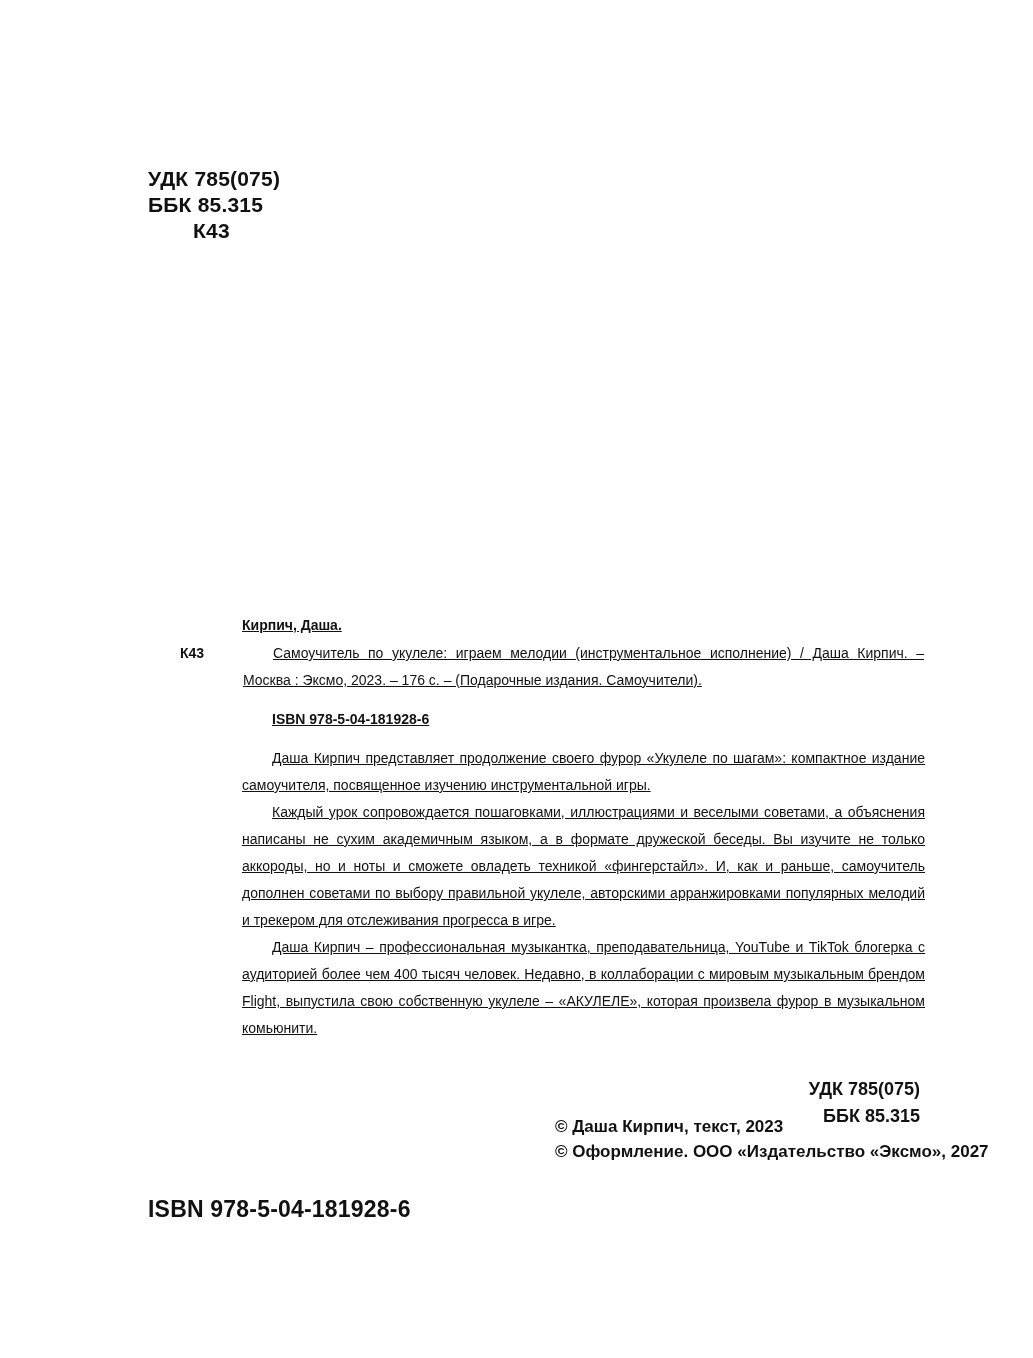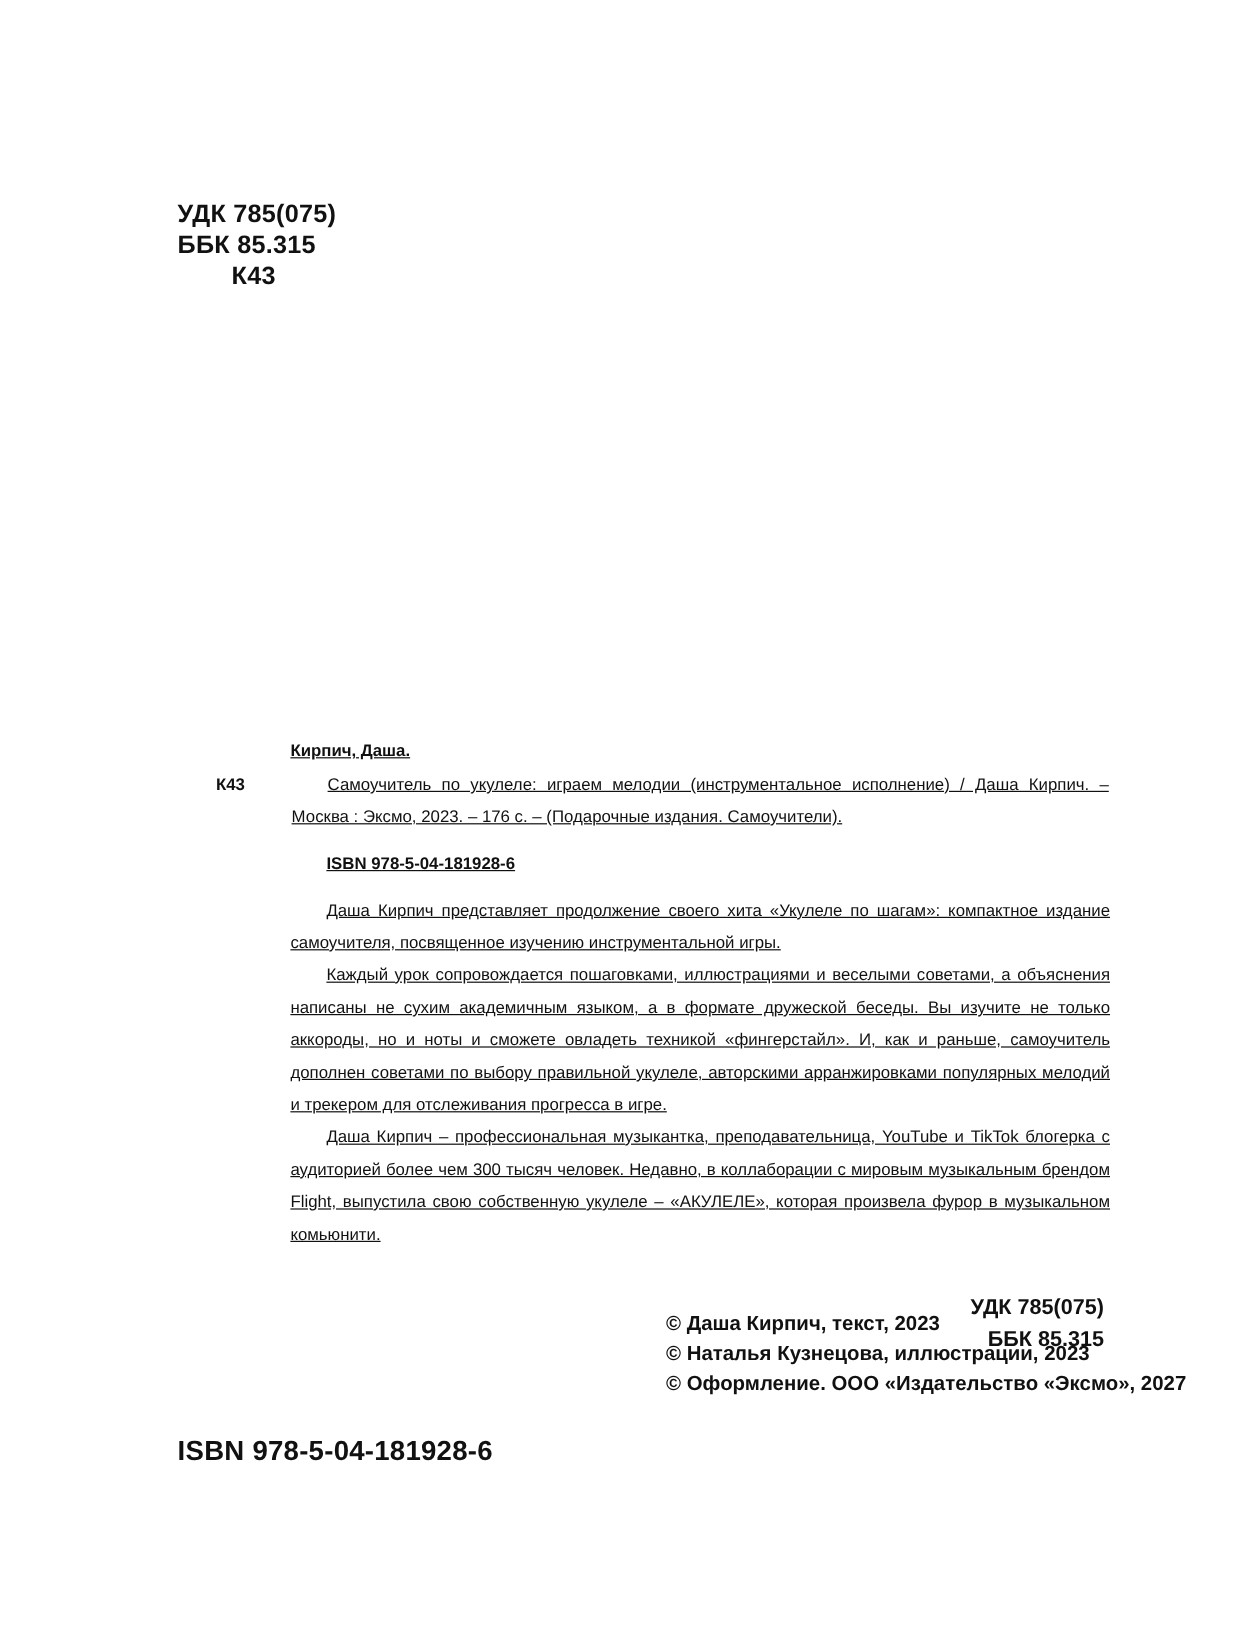--- a/index.html
+++ b/index.html
@@ -86,21 +86,21 @@
     position: absolute;
     left: 148px;
     top: 1196px;
     font-size: 23px;
     font-weight: bold;
     letter-spacing: 0.2px;
   }
   .copyrights {
     position: absolute;
     left: 555px;
-    top: 1090px;
+    top: 1114px;
     font-size: 17px;
     font-weight: bold;
     line-height: 25px;
   }
   .copyrights div {
     white-space: nowrap;
   }
 </style>
 </head>
 <body>
@@ -116,31 +116,30 @@
   <div class="main-block">
     <p class="author">Кирпич, Даша.</p>
 
     <div class="catalog-desc-wrap">
       <span class="margin-code">К43</span>
       <p class="catalog-desc">Самоучитель по укулеле: играем мелодии (инструментальное исполнение)  / Даша Кирпич. – Москва : Эксмо, 2023. – 176 с. – (Подарочные издания. Самоучители).</p>
     </div>
 
     <p class="isbn-line">ISBN 978-5-04-181928-6</p>
 
-    <p class="para">Даша Кирпич представляет продолжение своего хита «Укулеле по шагам»: компактное издание самоучителя, посвященное изучению инструментальной игры.</p>
+    <p class="para">Даша Кирпич представляет продолжение своего фурор «Укулеле по шагам»: компактное издание самоучителя, посвященное изучению инструментальной игры.</p>
     <p class="para">Каждый урок сопровождается пошаговками, иллюстрациями и веселыми советами, а объяснения написаны не сухим академичным языком, а в формате дружеской беседы. Вы изучите не только аккороды, но и ноты и сможете овладеть техникой «фингерстайл». И, как и раньше, самоучитель дополнен советами по выбору правильной укулеле, авторскими арранжировками популярных мелодий и трекером для отслеживания прогресса в игре.</p>
-    <p class="para">Даша Кирпич – профессиональная музыкантка, преподавательница, YouTube и TikTok блогерка с аудиторией более чем 300 тысяч человек. Недавно, в коллаборации с мировым музыкальным брендом Flight, выпустила свою собственную укулеле – «АКУЛЕЛЕ», которая произвела фурор в музыкальном комьюнити.</p>
+    <p class="para">Даша Кирпич – профессиональная музыкантка, преподавательница, YouTube и TikTok блогерка с аудиторией более чем 400 тысяч человек. Недавно, в коллаборации с мировым музыкальным брендом Flight, выпустила свою собственную укулеле – «АКУЛЕЛЕ», которая произвела фурор в музыкальном комьюнити.</p>
   </div>
 
   <div class="right-codes">
     <div>УДК 785(075)</div>
     <div>ББК 85.315</div>
   </div>
 
   <div class="footer-isbn">ISBN 978-5-04-181928-6</div>
 
   <div class="copyrights">
     <div>© Даша Кирпич, текст, 2023</div>
-    <div>© Наталья Кузнецова, иллюстрации, 2023</div>
     <div>© Оформление. ООО «Издательство «Эксмо», 2027</div>
   </div>
 
 </div>
 
 </body></html>

